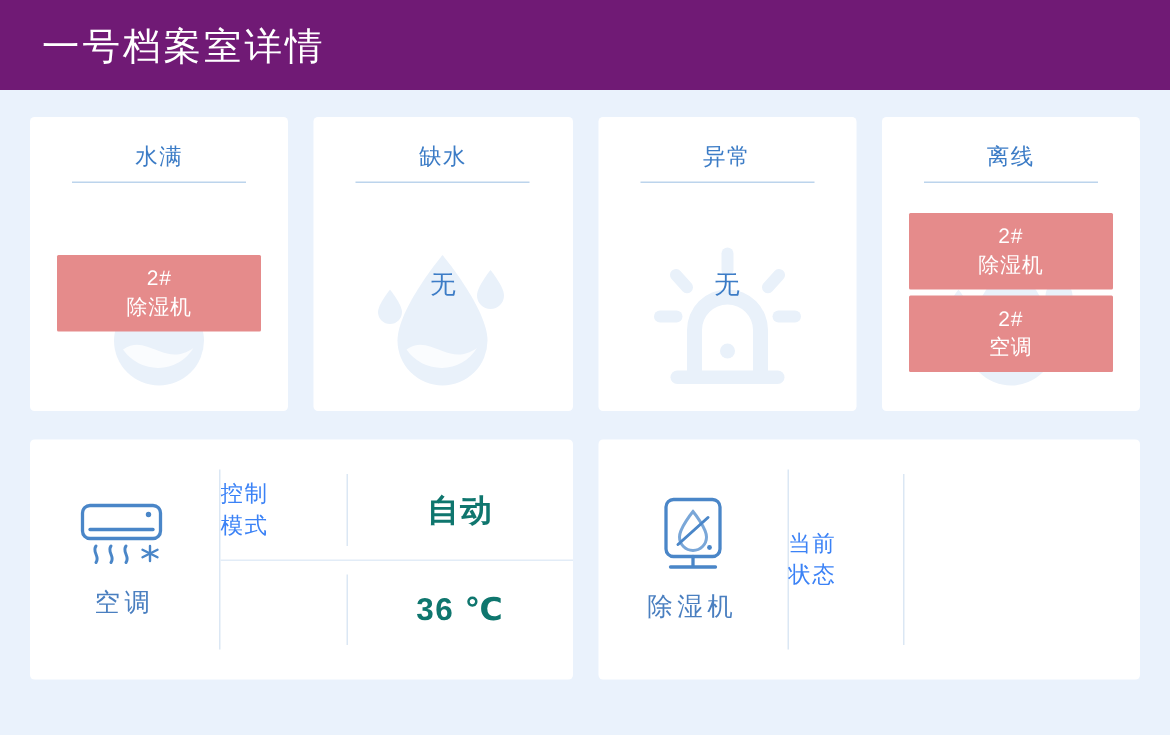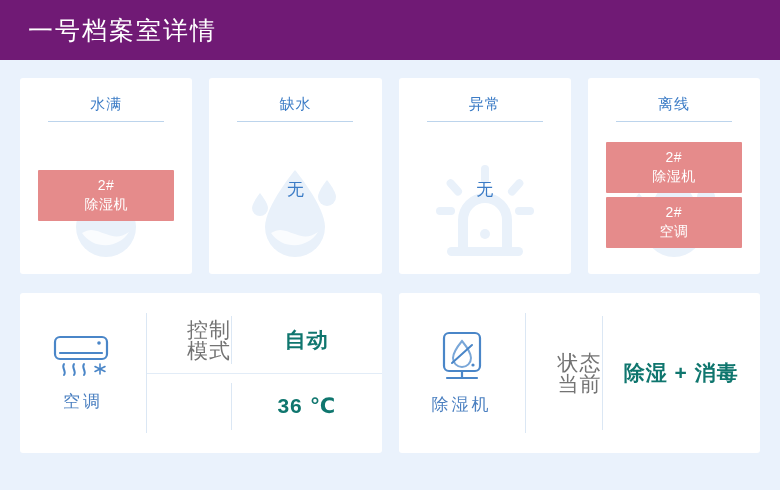--- a/index.html
+++ b/index.html
@@ -160,24 +160,24 @@
     flex: 1;
     display: flex;
     align-items: center;
   }
   .device-row-item + .device-row-item {
     border-top: 1px solid #e2ecf7;
   }
   .row-label {
     width: 84px;
     flex: 0 0 84px;
-    text-align: right;
-    font-size: 21px;
+    text-align: left;
+    font-size: 15px;
     line-height: 21px;
-    color: #737373;
+    color: #3b82f6;
     letter-spacing: 1px;
   }
   .row-label span { display: block; }
   .row-sep {
     width: 1px;
     align-self: stretch;
     background: #dbe7f4;
     margin: 9px 0;
   }
   .row-value {
@@ -342,23 +342,22 @@
             <line x1="27" y1="40" x2="27" y2="46" stroke="#4a86c8" stroke-width="2.2" stroke-linecap="round"></line>
             <line x1="12" y1="47" x2="42" y2="47" stroke="#4a86c8" stroke-width="2.2" stroke-linecap="round"></line>
           </svg>
         </div>
         <div class="device-name">除湿机</div>
       </div>
       <div class="divider-v"></div>
       <div class="device-table">
         <div class="device-row-item">
           <div class="row-label">
+            <span>当前</span>
             <span>状态</span>
-            <span>当前</span>
           </div>
           <div class="row-sep"></div>
-          <div class="row-value">除湿 + 消毒</div>
         </div>
       </div>
     </div>
 
   </div>
 </div>
 
 </body></html>

